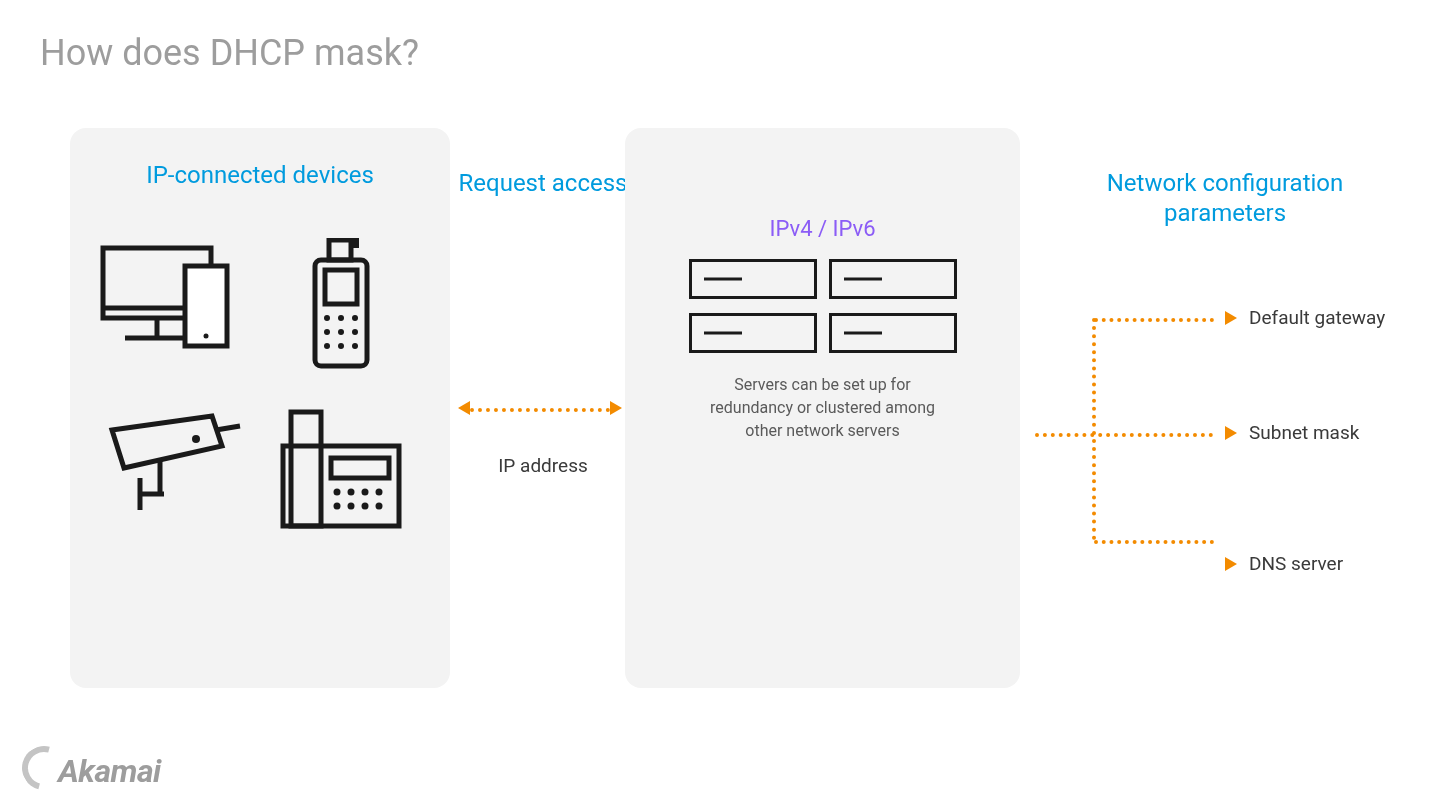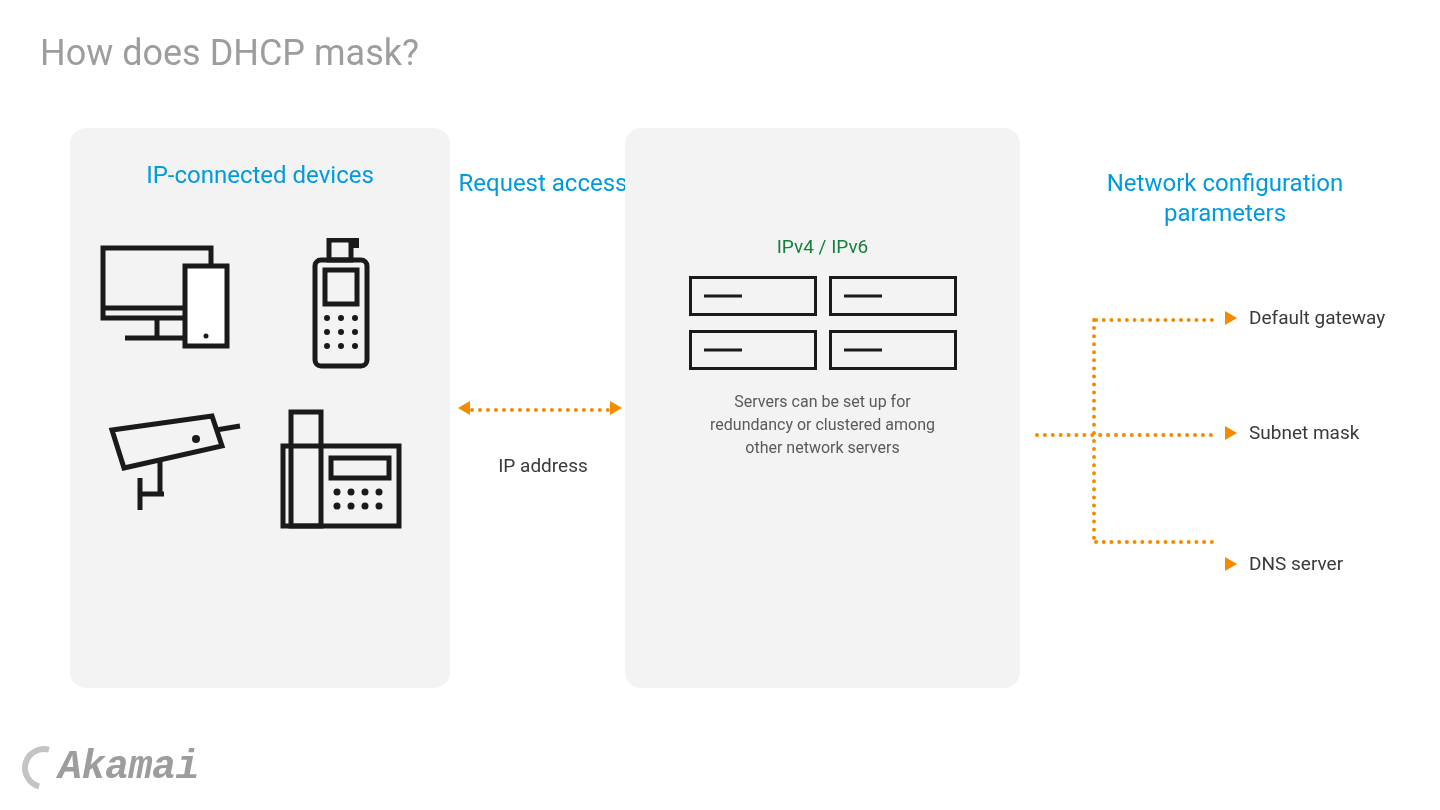--- a/index.html
+++ b/index.html
@@ -51,23 +51,23 @@
   .desc {
     color: #5a5a5a;
     font-size: 16px;
     line-height: 1.45;
     margin-top: 20px;
     max-width: 260px;
     margin-left: auto;
     margin-right: auto;
   }
   .ipversion {
-    color: #15803d;
-    font-size: 19px;
-    margin-top: 75px;
+    color: #8b5cf6;
+    font-size: 22px;
+    margin-top: 56px;
   }
   
   .dev-grid {
     margin-top: 48px;
     display: grid;
     grid-template-columns: 1fr 1fr;
     row-gap: 30px;
     justify-items: center;
   }
   .dev-icon svg { display:block; }
@@ -127,27 +127,26 @@
     border-bottom: 7px solid transparent;
     border-left: 12px solid #f38b00;
     margin-right: 12px;
   }
   
   .logo {
     position: absolute;
     left: 22px;
     bottom: 20px;
     display: flex;
-    align-items: center;
+    align-items: flex-end;
     color: #9d9d9d;
     font-weight: 700;
-    font-size: 40px;
+    font-size: 32px;
     letter-spacing: -0.5px;
     font-style: italic;
-    font-family: Liberation Mono, monospace;
   }
   .logo .swoosh {
     width: 44px; height: 44px;
     border: 6px solid #c4c4c4;
     border-right-color: transparent;
     border-bottom-color: transparent;
     border-radius: 50%;
     transform: rotate(-30deg);
     margin-right: -8px;
   }

